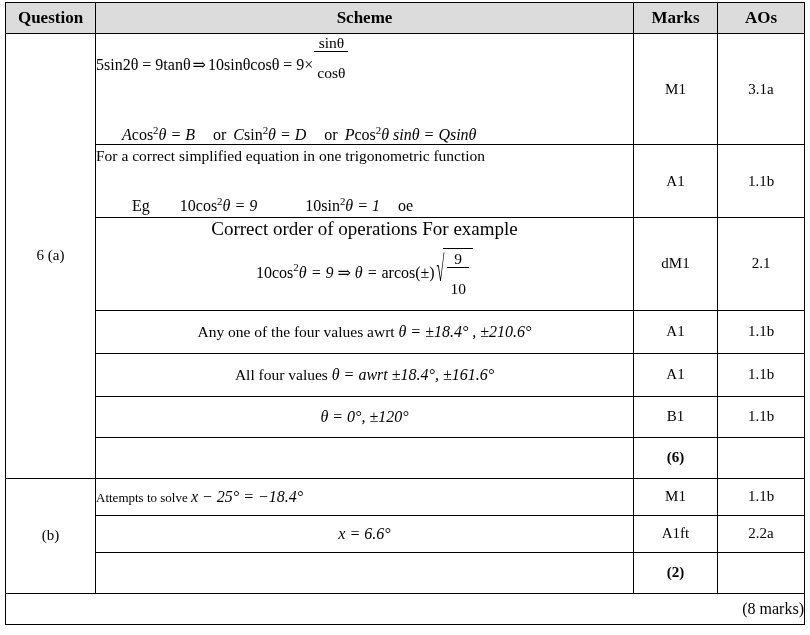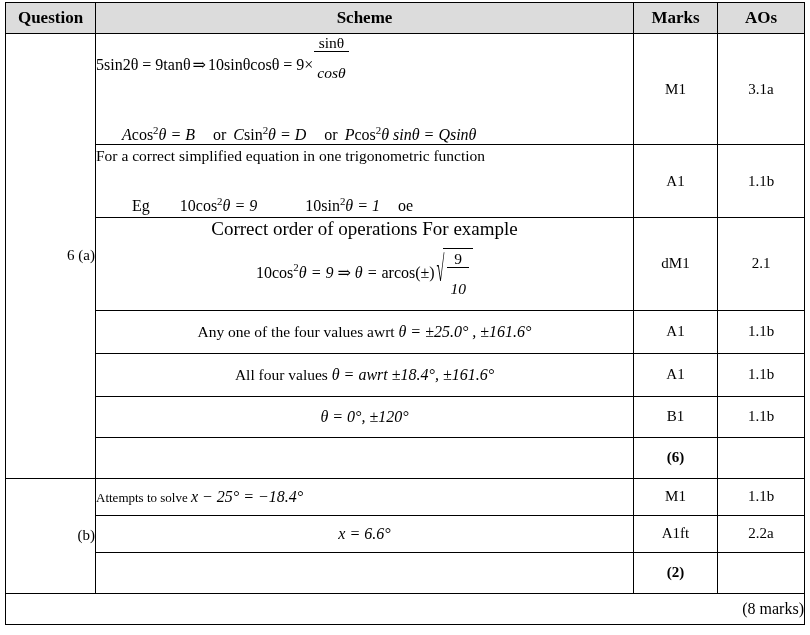--- a/index.html
+++ b/index.html
@@ -43,21 +43,21 @@
   tr.header-row td {
     background: #dcdcdc;
     height: 30px;
     text-align: center;
     font-weight: bold;
     font-size: 17px;
   }
 
   
   .cell-question {
-    text-align: right;
+    text-align: center;
     font-weight: bold;
     font-size: 15px;
     vertical-align: top;
     padding-top: 7px;
   }
   .cell-scheme {
     font-size: 15.5px;
     padding: 6px 10px 6px 10px;
   }
   .cell-marks, .cell-aos {
@@ -104,21 +104,20 @@
     text-align: center;
     line-height: 1.12;
     font-size: 0.97em;
     margin: 0 1px;
   }
   .frac .num { display: block; padding: 0 3px; }
   .frac .den {
     display: block;
     border-top: 1.2px solid #000;
     padding: 12px 3px;
-    font-style: italic;
   }
 
   
   .sqrt {
     display: inline-block;
     position: relative;
     vertical-align: -0.30em;
     margin-left: 1px;
   }
   .sqrt > .radical {
@@ -190,21 +189,21 @@
           <span class="line math center" style="margin-top:8px">
             <span class="mi-up">10</span><span class="mi-up">cos</span><span class="sup">2</span><span class="mi">θ = 9 ⇒ θ = </span><span class="mi-up">arcos</span><span class="pm">(±)</span><span class="sqrt"><span class="radical">√</span><span class="radicand"><span class="frac"><span class="num">9</span><span class="den">10</span></span></span></span>
           </span>
         </td>
         <td class="cell-marks">dM1</td>
         <td class="cell-aos">2.1</td>
       </tr>
 
       <tr>
         <td class="cell-scheme center" style="height:42px">
-          <span style="font-size:15.5px">Any one of the four values awrt </span><span class="math mi">θ = ±25.0° , ±161.6°</span>
+          <span style="font-size:15.5px">Any one of the four values awrt </span><span class="math mi">θ = ±18.4° , ±210.6°</span>
         </td>
         <td class="cell-marks">A1</td>
         <td class="cell-aos">1.1b</td>
       </tr>
 
       <tr>
         <td class="cell-scheme center" style="height:42px">
           <span style="font-size:15.5px">All four values </span><span class="math mi">θ = awrt ±18.4°, ±161.6°</span>
         </td>
         <td class="cell-marks">A1</td>

